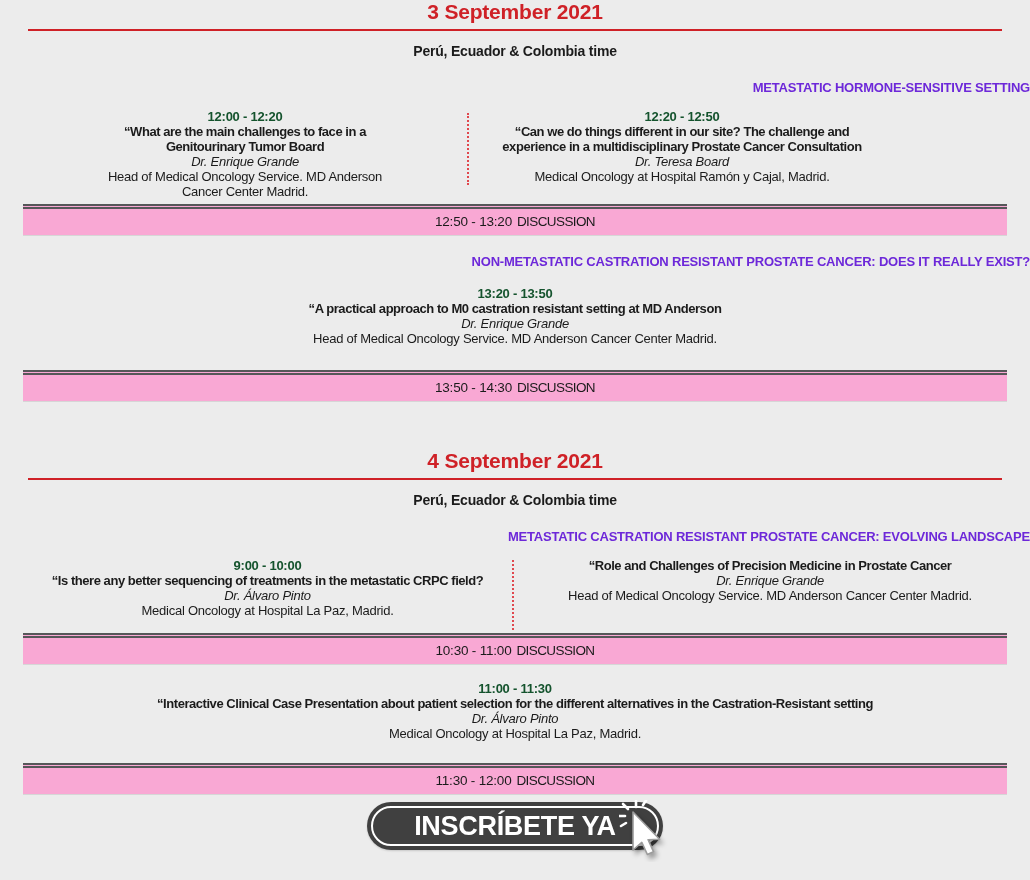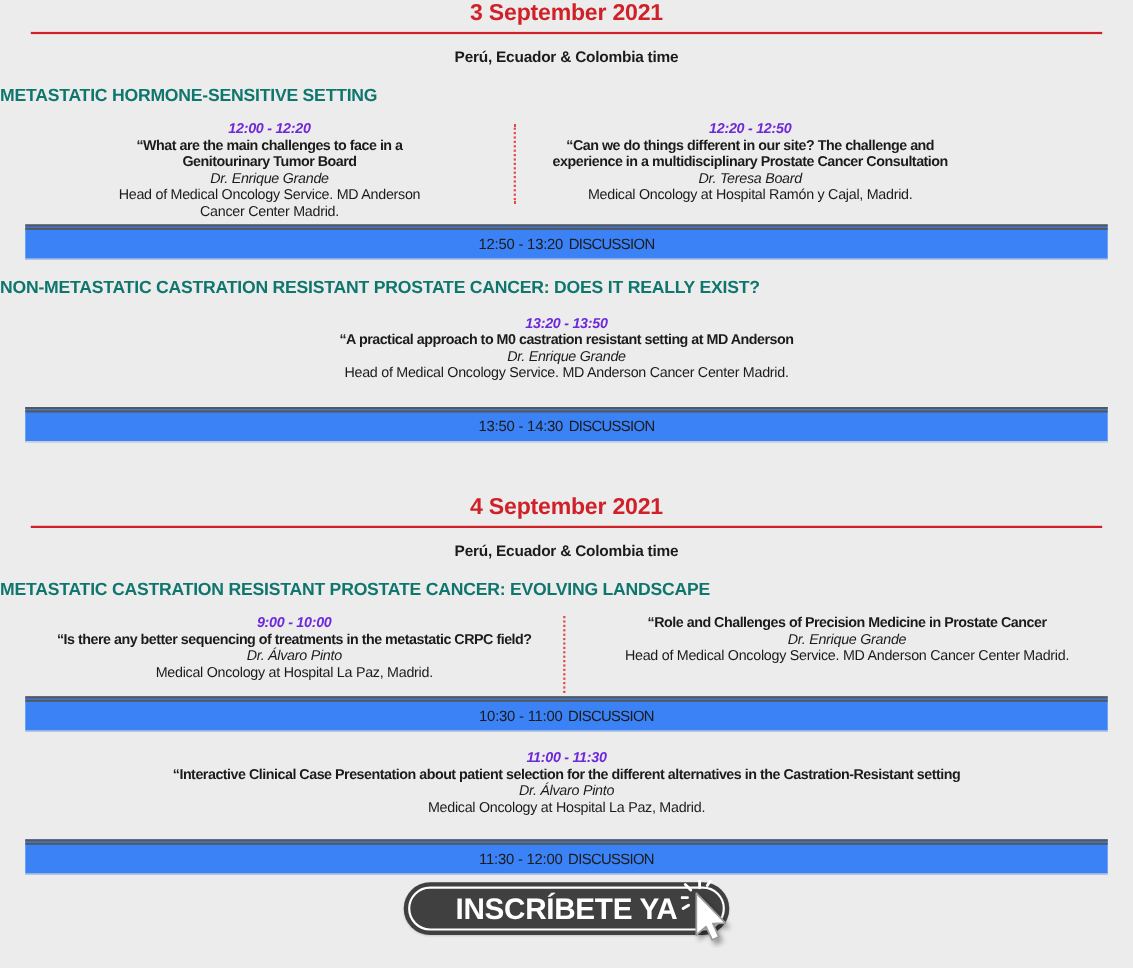--- a/index.html
+++ b/index.html
@@ -17,44 +17,44 @@
     font-size: 21px; font-weight: 700; color: #cf2127;
     letter-spacing: -0.2px; line-height: 24px;
   }
   .day2 .day-title { padding-top: 47px; }
   .red-rule { border: 0; border-top: 2px solid #cf2127; margin: 5px 28px 0; height: 0; }
   .timezone {
     margin-top: 12px; text-align: center;
     font-size: 14px; font-weight: 700; letter-spacing: -0.2px; line-height: 16px;
   }
   .section-heading {
-    margin-top: 20px; text-align: left;
-    font-size: 16px; font-weight: 700; color: #0f766e;
+    margin-top: 20px; text-align: right;
+    font-size: 13px; font-weight: 700; color: #6d28d9;
     letter-spacing: -0.2px; line-height: 17px;
   }
 
   .talks-row { display: flex; margin-top: 13px; margin-left: 23px; }
   .col { text-align: center; }
   .row-d1 .col-l { width: 444px; }
   .row-d1 .col-r { width: 426px; }
   .row-d2 .col-l { width: 489px; }
   .row-d2 .col-r { width: 512px; }
   .v-divider { width: 0; border-left: 2px dotted #e0484e; }
   .row-d1 .v-divider { height: 72px; margin-top: 4px; }
   .row-d2 .v-divider { height: 70px; margin-top: 2px; }
 
   .talk { font-size: 13px; line-height: 15px; letter-spacing: -0.25px; }
-  .talk .time { color: #6d28d9; font-weight: 700; font-style: italic; }
+  .talk .time { color: #14532d; font-weight: 700; }
   .talk .t-title { font-weight: 700; white-space: pre; letter-spacing: -0.45px; }
   .talk .speaker { font-style: italic; }
   .talk .affil { white-space: pre; }
   .talk-single { text-align: center; }
 
   .discussion {
-    margin: 0 23px; background: #3b82f6;
+    margin: 0 23px; background: #f9a8d4;
     border-top: 5px double #565759; border-bottom: 1px solid #d6d6d6;
     padding: 5px 0; text-align: center;
     font-size: 13.5px; line-height: 16px; letter-spacing: -0.2px;
   }
   .discussion .d-label { margin-left: 5px; letter-spacing: -0.6px; }
 
   #bar1 { margin-top: 5px; }
   #head2 { margin-top: 17px; }
   #talk3 { margin-top: 16px; }
   #bar2 { margin-top: 24px; }

